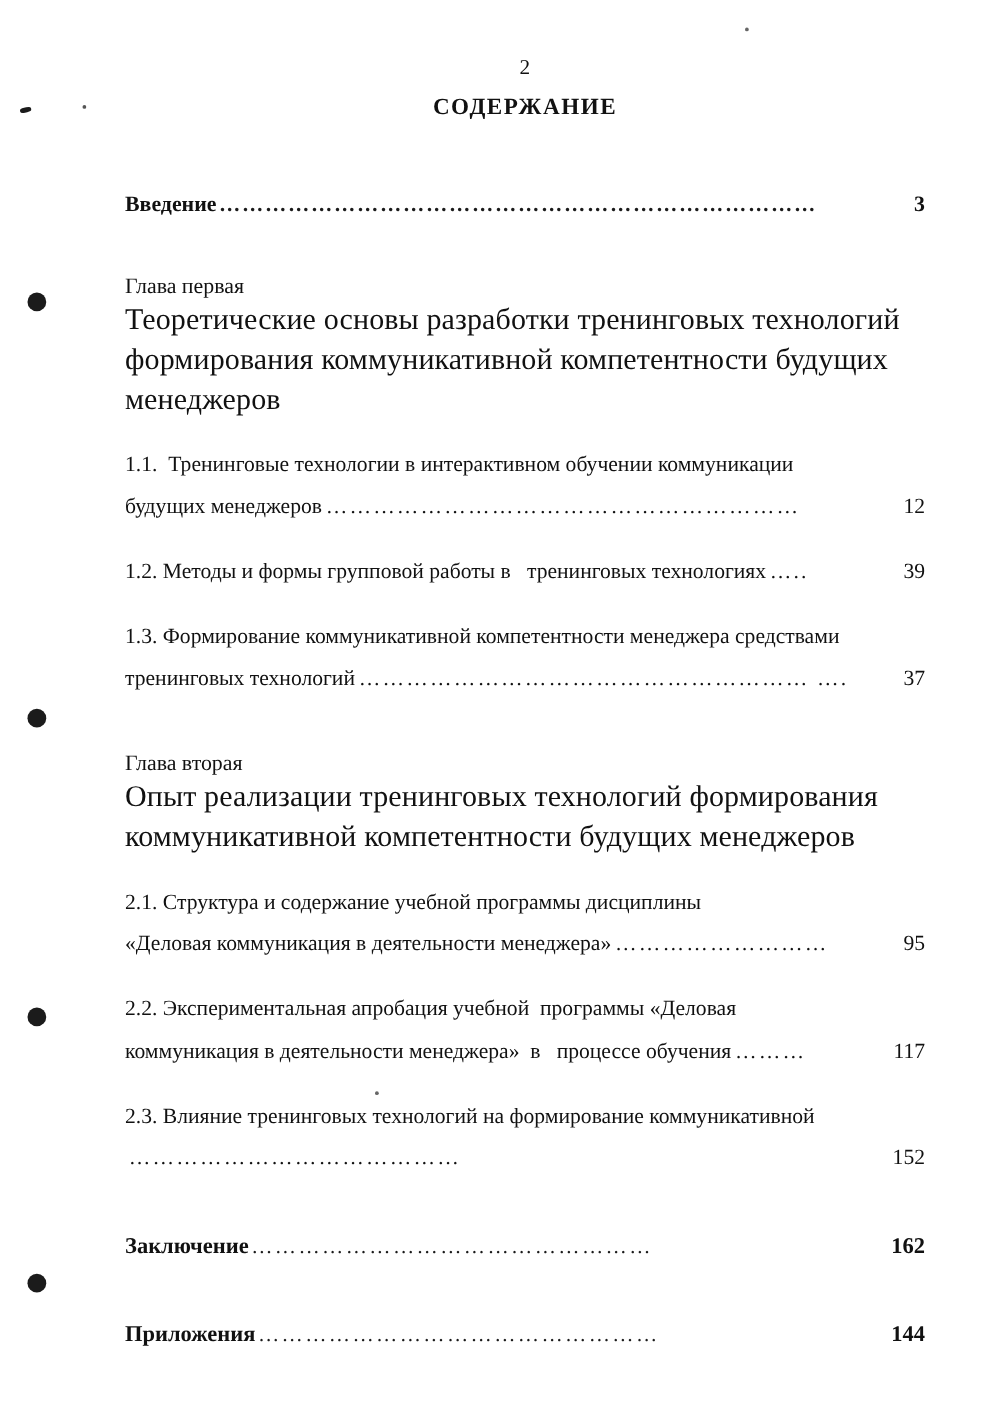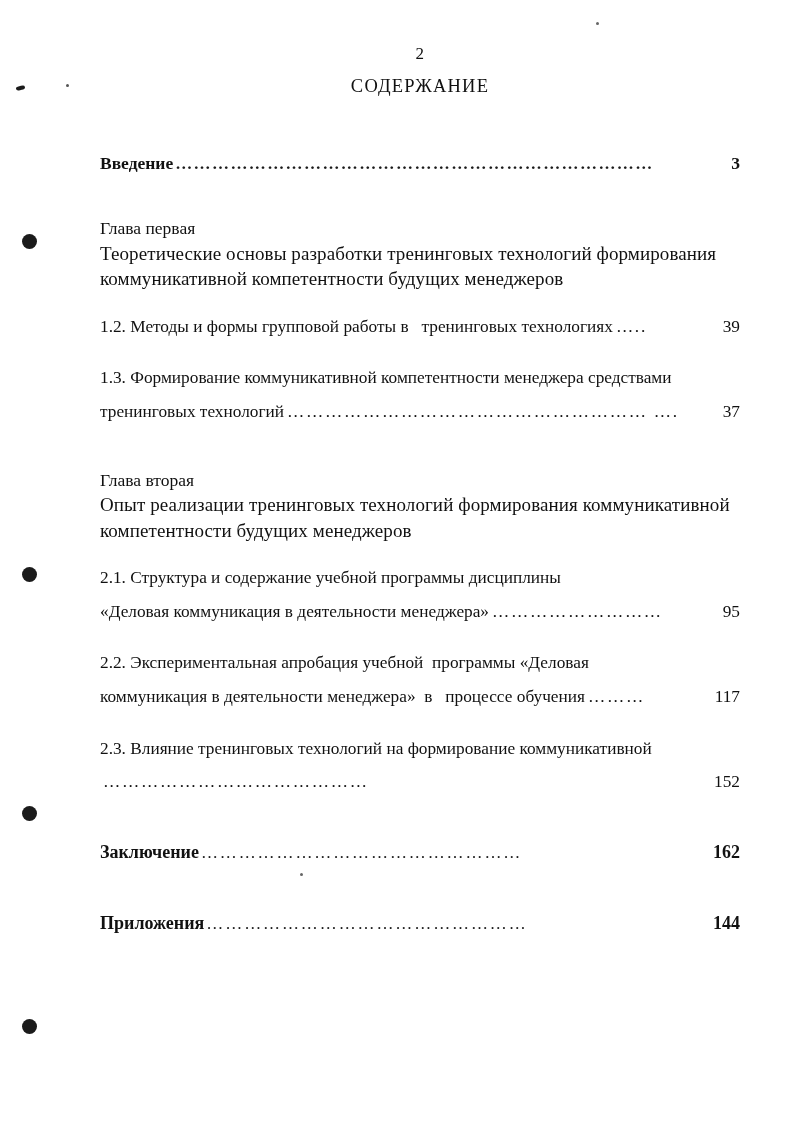--- a/index.html
+++ b/index.html
@@ -89,21 +89,21 @@
     letter-spacing: 0.5px;
   }
 
   .doc-title {
     position: absolute;
     left: 0;
     top: 76px;
     width: 640px;
     text-align: center;
     font-size: 18.5px;
-    font-weight: normal;
+    font-weight: bold;
     letter-spacing: 1.2px;
   }
 
   .toc {
     position: absolute;
     left: 0;
     top: 140px;
     width: 640px;
   }
 
@@ -142,21 +142,21 @@
 
   .chapter {
     margin-top: 40px;
     font-weight: normal;
   }
   .chapter .chapter-label {
     font-size: 17.5px;
     line-height: 1.35;
   }
   .chapter .chapter-title {
-    font-size: 19px;
+    font-size: 24px;
     line-height: 1.33;
     letter-spacing: 0.1px;
   }
 
   .section {
     margin-top: 18px;
   }
   .sec-line {
     display: flex;
     align-items: baseline;
@@ -222,20 +222,32 @@
         <span class="label">Введение</span>
         <span class="leader">……………………………………………………………………</span>
         <span class="page-no">3</span>
       </div>
 
       <div class="chapter">
         <div class="chapter-label">Глава первая</div>
         <div class="chapter-title">Теоретические основы разработки тренинговых технологий формирования коммуникативной компетентности будущих менеджеров</div>
       </div>
 
+      <div class="section">
+        <div class="sec-line no-leader">
+          <span class="txt">1.1.  Тренинговые технологии в интерактивном обучении коммуникации</span>
+          <span class="leader"></span>
+          <span class="pg"></span>
+        </div>
+        <div class="sec-line">
+          <span class="txt">будущих менеджеров</span>
+          <span class="leader">……………………………………………………</span>
+          <span class="pg">12</span>
+        </div>
+      </div>
 
       <div class="section">
         <div class="sec-line">
           <span class="txt">1.2. Методы и формы групповой работы в   тренинговых технологиях</span>
           <span class="leader">…..</span>
           <span class="pg">39</span>
         </div>
       </div>
 
       <div class="section">

